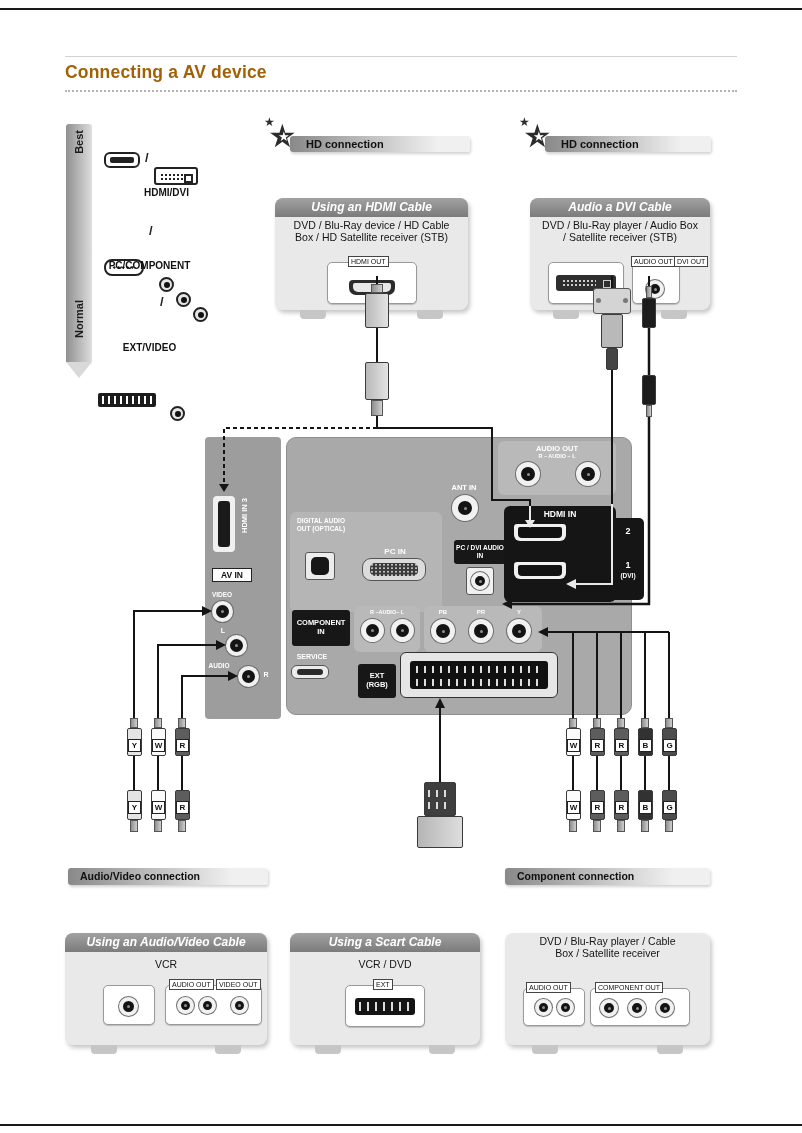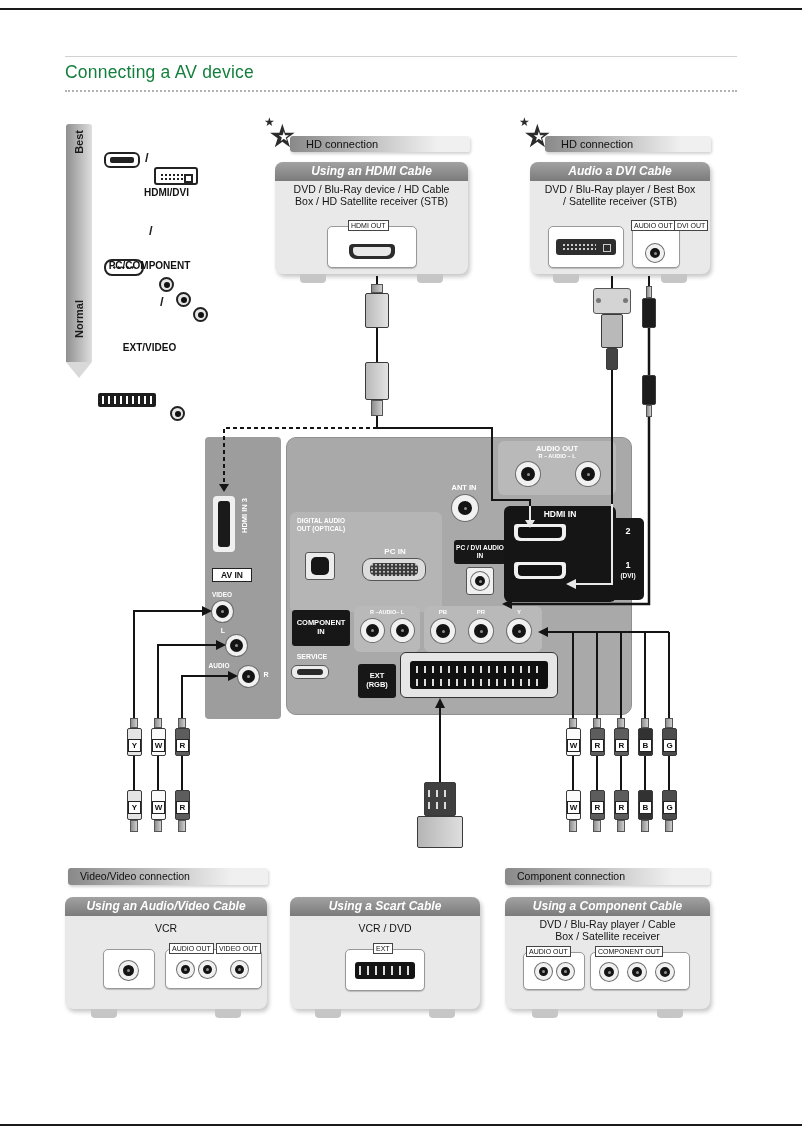--- a/index.html
+++ b/index.html
@@ -2,21 +2,21 @@
 <html><head>
 <meta charset="utf-8">
 <style>
   * { margin:0; padding:0; box-sizing:border-box; }
   html,body { background:#fff; }
   body { font-family:"Liberation Sans", sans-serif; }
   .page { position:relative; width:802px; height:1133px; background:#fff; overflow:hidden; }
   .abs { position:absolute; }
 
   .rule { background:#1a1a1a; }
-  .page-title { font-size:17.5px; font-weight:normal; color:#15803d; letter-spacing:.2px; }
+  .page-title { font-size:17.5px; font-weight:bold; color:#a16207; letter-spacing:.2px; }
   .thin-rule { background:#d2d2d2; }
   .dotted-rule { border-top:2px dotted #b3b3b3; }
 
   .qbar { background:linear-gradient(90deg,#8f8f8f,#dedede); border-radius:3px 3px 0 0; }
   .qarrow { width:0; height:0; border-left:13px solid transparent; border-right:13px solid transparent; border-top:16px solid #d9d9d9; }
   .vtext { writing-mode:vertical-rl; transform:rotate(180deg); font-weight:bold; }
   .qlabel { font-size:11px; color:#1c1c1c; }
 
   .ic-hdmi { width:36px; height:16px; border:2px solid #222; border-radius:6px; background:#fff; position:relative; }
   .ic-hdmi::after { content:""; position:absolute; left:4px; right:4px; top:3px; bottom:3px; background:#222; border-radius:2px; }
@@ -25,24 +25,24 @@
   .ic-dvi::before { content:""; position:absolute; right:3px; top:5px; width:5px; height:5px; border:2px solid #222; }
   .ic-vga { width:40px; height:17px; border:2px solid #222; border-radius:8px; background:#fff; position:relative; }
   .ic-vga::after { content:""; position:absolute; left:6px; right:6px; top:4px; bottom:4px; background-image:radial-gradient(#222 1px, transparent 1.3px); background-size:4.5px 4.5px; }
   .ic-rca { width:15px; height:15px; border-radius:50%; border:2px solid #222; background:#e6e6e6; position:relative; }
   .ic-rca::after { content:""; position:absolute; left:2.5px; top:2.5px; width:6px; height:6px; border-radius:50%; background:#111; }
   .ic-scart { width:58px; height:14px; background:#1d1d1d; border-radius:2px; position:relative; }
   .ic-scart::after { content:""; position:absolute; left:4px; right:4px; top:3px; bottom:3px; background-image:repeating-linear-gradient(90deg,#fff 0 2px, transparent 2px 6px); }
   .sep { font-size:13px; font-weight:bold; color:#222; }
   .leglab { font-size:10px; font-weight:bold; color:#111; text-align:center; }
 
-  .strip { background:linear-gradient(90deg,#898989,#f0f0f0 82%); border-radius:3px; font-weight:normal; font-size:11px; color:#101010; box-shadow:1px 2px 3px rgba(0,0,0,.18); }
+  .strip { background:linear-gradient(90deg,#898989,#f0f0f0 82%); border-radius:3px; font-weight:bold; font-size:11px; color:#101010; box-shadow:1px 2px 3px rgba(0,0,0,.18); }
   .star-big { color:#2c2c2c; }
 
-  .info-box { position:absolute; background:#e9e9e9; border-radius:8px; box-shadow:2px 3px 4px rgba(0,0,0,.22); }
+  .info-box { position:absolute; background:#e9e9e9; border-radius:8px; box-shadow:2px 3px 4px rgba(0,0,0,.22);margin-top:36px; }
   .box-header { height:19px; background:linear-gradient(#a2a2a2,#7b7b7b); border-radius:8px 8px 0 0; color:#fff; font-weight:bold; font-style:italic; font-size:12px; text-align:center; line-height:19px; }
   .box-desc { font-size:10.5px; color:#141414; text-align:center; line-height:11.5px; margin-top:3px; }
   .foot { position:absolute; width:26px; height:9px; background:#c6c6c6; bottom:-9px; border-radius:0 0 4px 4px; }
   .foot.l { left:13%; } .foot.r { right:13%; }
 
   .device { position:absolute; background:#fff; border:1px solid #999; border-radius:5px; box-shadow:0 1px 1px rgba(0,0,0,.2); }
   .tag { position:absolute; background:#fff; border:1px solid #444; font-size:7px; line-height:9px; padding:0 2px; white-space:nowrap; z-index:6; color:#111; }
 
   .port-hdmi { position:absolute; background:#2b2b2b; border-radius:4px 4px 7px 7px; }
   .port-hdmi::after { content:""; position:absolute; left:4px; right:4px; top:3px; bottom:3px; background:#e8e8e8; border-radius:2px 2px 5px 5px; }
@@ -142,21 +142,21 @@
     <div class="box-desc" style="margin-top:0">Box / HD Satellite receiver (STB)</div>
     <div class="device" style="left:52px;top:64px;width:90px;height:42px"></div>
     <div class="tag" style="left:73px;top:58px">HDMI OUT</div>
     <div class="port-hdmi" style="left:74px;top:82px;width:46px;height:15px"></div>
     <div class="foot l"></div>
     <div class="foot r"></div>
   </div>
 
   <div class="info-box" style="left:530px;top:162px;width:180px;height:112px">
     <div class="box-header">Audio a DVI Cable</div>
-    <div class="box-desc">DVD / Blu-Ray player / Best Box</div>
+    <div class="box-desc">DVD / Blu-Ray player / Audio Box</div>
     <div class="box-desc" style="margin-top:0">/ Satellite receiver (STB)</div>
     <div class="device" style="left:18px;top:64px;width:76px;height:42px"></div>
     <div class="port-dvi" style="left:26px;top:77px;width:60px;height:16px"></div>
     <div class="device" style="left:102px;top:64px;width:48px;height:42px"></div>
     <div class="rca rca-sm" style="left:116px;top:82px;width:18px;height:18px"></div>
     <div class="tag" style="left:101px;top:58px">AUDIO OUT</div>
     <div class="tag" style="left:144px;top:58px">DVI OUT</div>
     <div class="foot l"></div>
     <div class="foot r"></div>
   </div>
@@ -337,21 +337,21 @@
   <div class="ctag" style="left:615px;top:801px">R</div>
   <div class="tip" style="left:617px;top:820px;width:8px;height:12px"></div>
   <div class="plug" style="left:638px;top:790px;width:15px;height:30px;background:#323232"></div>
   <div class="ctag" style="left:639px;top:801px">B</div>
   <div class="tip" style="left:641px;top:820px;width:8px;height:12px"></div>
   <div class="plug" style="left:662px;top:790px;width:15px;height:30px;background:#4c4c4c"></div>
   <div class="ctag" style="left:663px;top:801px">G</div>
   <div class="tip" style="left:665px;top:820px;width:8px;height:12px"></div>
 
   <div class="abs strip" style="left:68px;top:868px;width:200px;height:17px;line-height:17px;padding-left:12px">
-    <span style="font-size:10.5px">Video/Video connection</span>
+    <span style="font-size:10.5px">Audio/Video connection</span>
   </div>
   <div class="abs strip" style="left:505px;top:868px;width:205px;height:17px;line-height:17px;padding-left:12px">
     <span style="font-size:10.5px">Component connection</span>
   </div>
 
   <div class="info-box" style="left:65px;top:897px;width:202px;height:112px">
     <div class="box-header">Using an Audio/Video Cable</div>
     <div class="box-desc" style="margin-top:7px">VCR</div>
     <div class="device" style="left:38px;top:52px;width:52px;height:40px"></div>
     <div class="rca rca-sm" style="left:54px;top:64px;width:19px;height:19px"></div>
@@ -370,21 +370,20 @@
     <div class="box-desc" style="margin-top:7px">VCR / DVD</div>
     <div class="device" style="left:55px;top:52px;width:80px;height:42px"></div>
     <div class="tag" style="left:83px;top:46px">EXT</div>
     <div class="abs" style="left:65px;top:65px;width:60px;height:17px;background:#141414;border-radius:3px"></div>
     <div class="abs pins" style="left:69px;top:69px;width:52px;height:9px"></div>
     <div class="foot l"></div>
     <div class="foot r"></div>
   </div>
 
   <div class="info-box" style="left:505px;top:897px;width:205px;height:112px">
-    <div class="box-header">Using a Component Cable</div>
     <div class="box-desc">DVD / Blu-Ray player / Cable</div>
     <div class="box-desc" style="margin-top:0">Box / Satellite receiver</div>
     <div class="device" style="left:18px;top:55px;width:62px;height:38px"></div>
     <div class="tag" style="left:21px;top:49px">AUDIO OUT</div>
     <div class="rca rca-sm" style="left:30px;top:66px;width:17px;height:17px"></div>
     <div class="rca rca-sm" style="left:52px;top:66px;width:17px;height:17px"></div>
     <div class="device" style="left:85px;top:55px;width:100px;height:38px"></div>
     <div class="tag" style="left:90px;top:49px">COMPONENT OUT</div>
     <div class="rca rca-sm" style="left:95px;top:66px;width:18px;height:18px"></div>
     <div class="rca rca-sm" style="left:123px;top:66px;width:18px;height:18px"></div>

